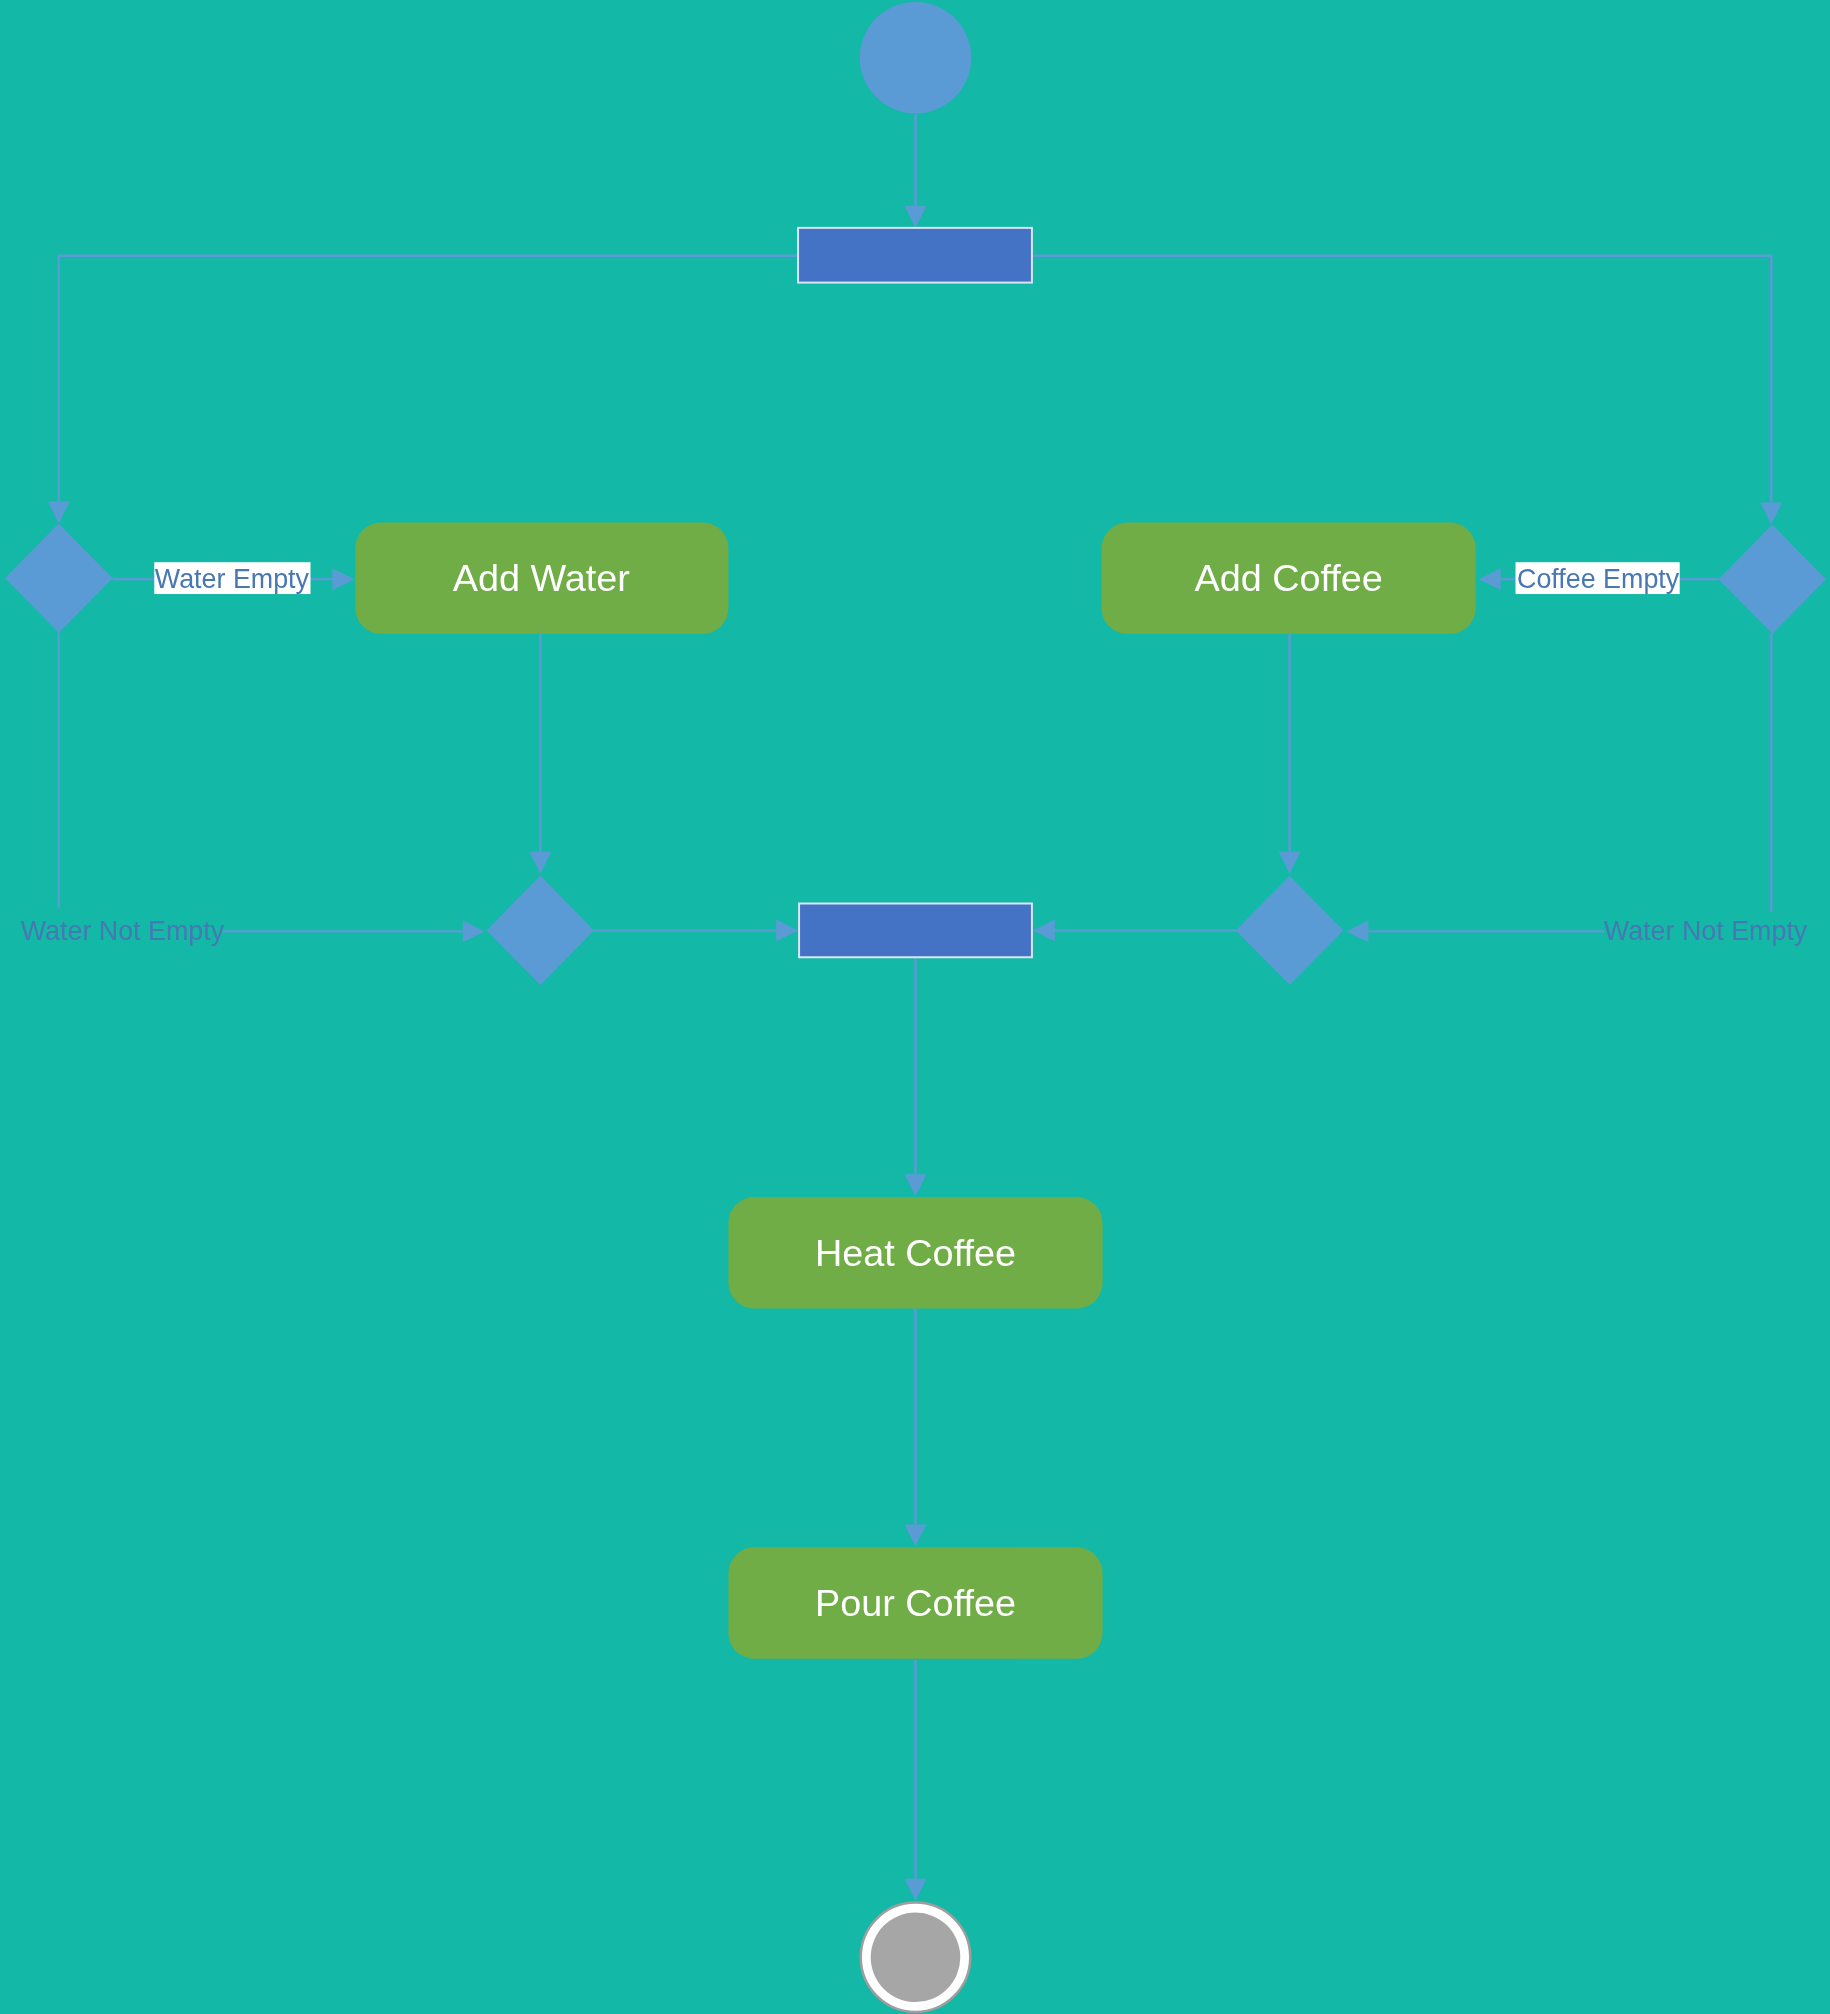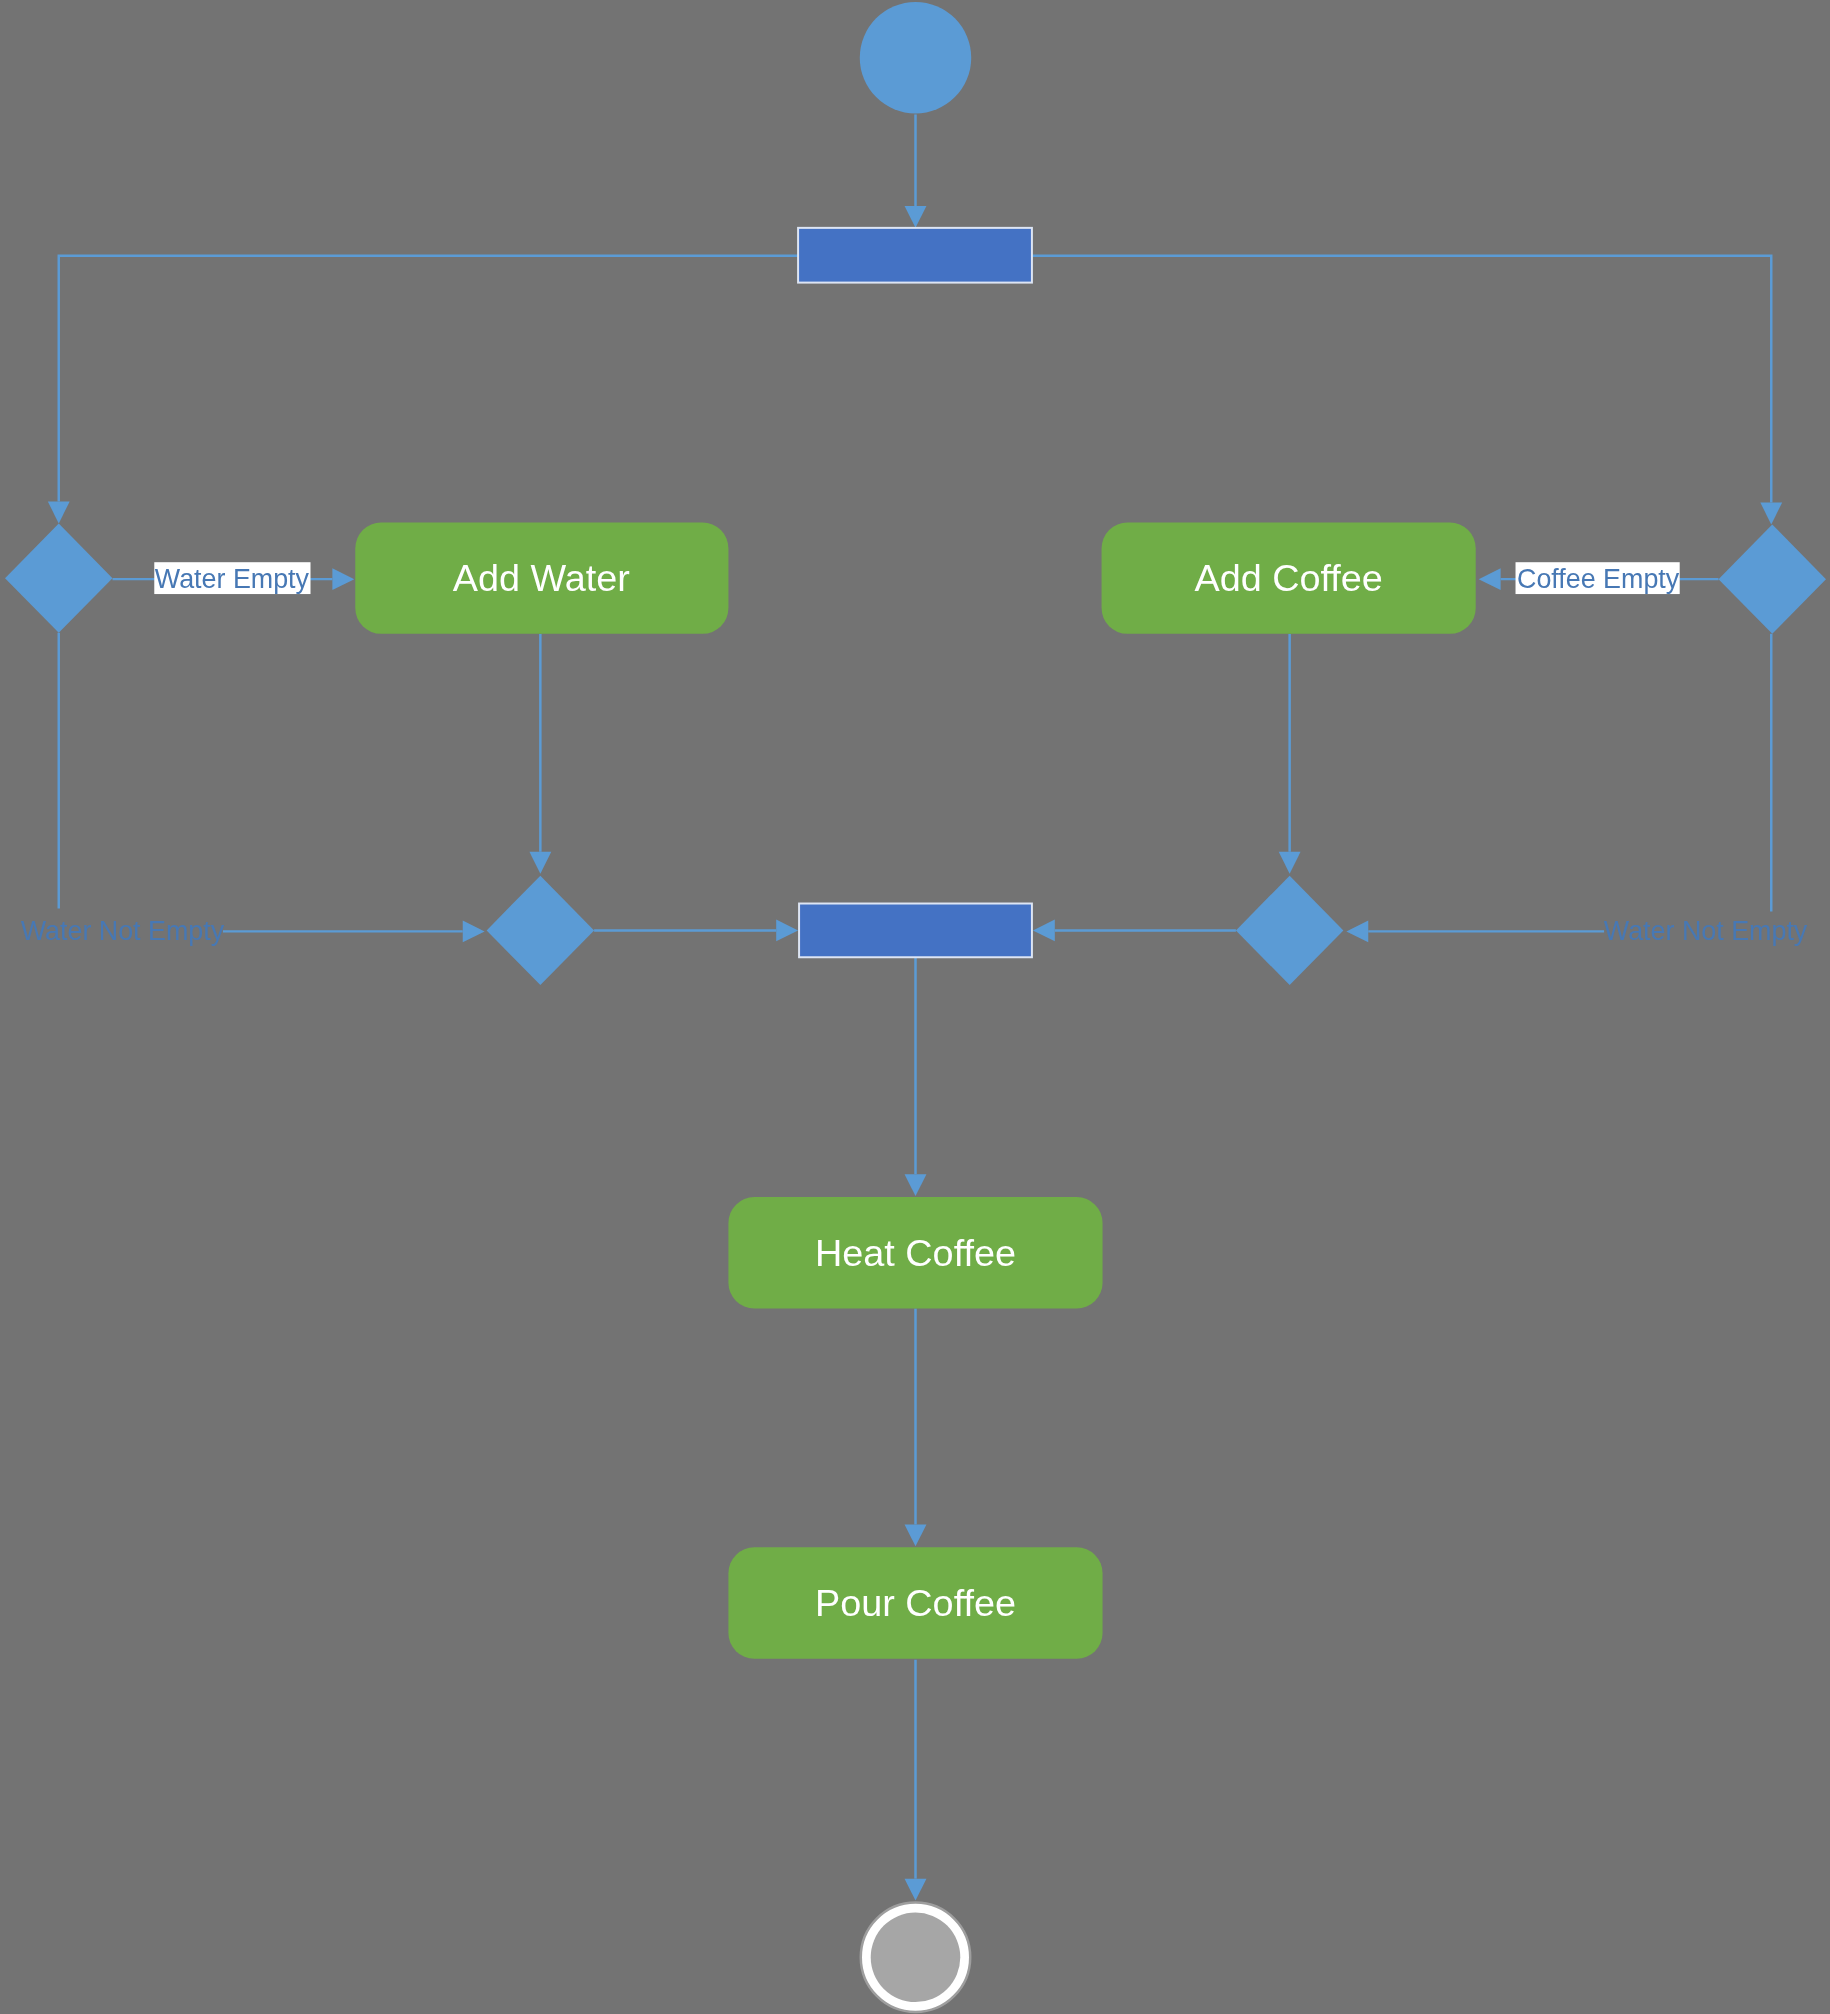--- a/index.html
+++ b/index.html
@@ -1,16 +1,16 @@
 <!DOCTYPE html>
 <html><head>
 <meta charset="utf-8">
 <style>
   html, body { margin: 0; padding: 0; background: #ffffff; }
-  .canvas { position: relative; width: 1831px; height: 2015px; background: #737373; }
+  .canvas { position: relative; width: 1831px; height: 2015px; background: #14b8a6; }
   svg { display: block; }
   svg text { font-family: "Liberation Sans", sans-serif; }
   .connector { fill: none; stroke-width: 2.5; }
   .arrowhead { stroke: none; }
   .edge-label { font-size: 27px; text-anchor: middle; }
   .action-label { font-size: 38px; text-anchor: middle; font-weight: 400; }
   .bar { stroke: #dde5f4; stroke-width: 2; }
   .label-bg { fill: #ffffff; }
   .node-shape { stroke: none; }
 </style>

